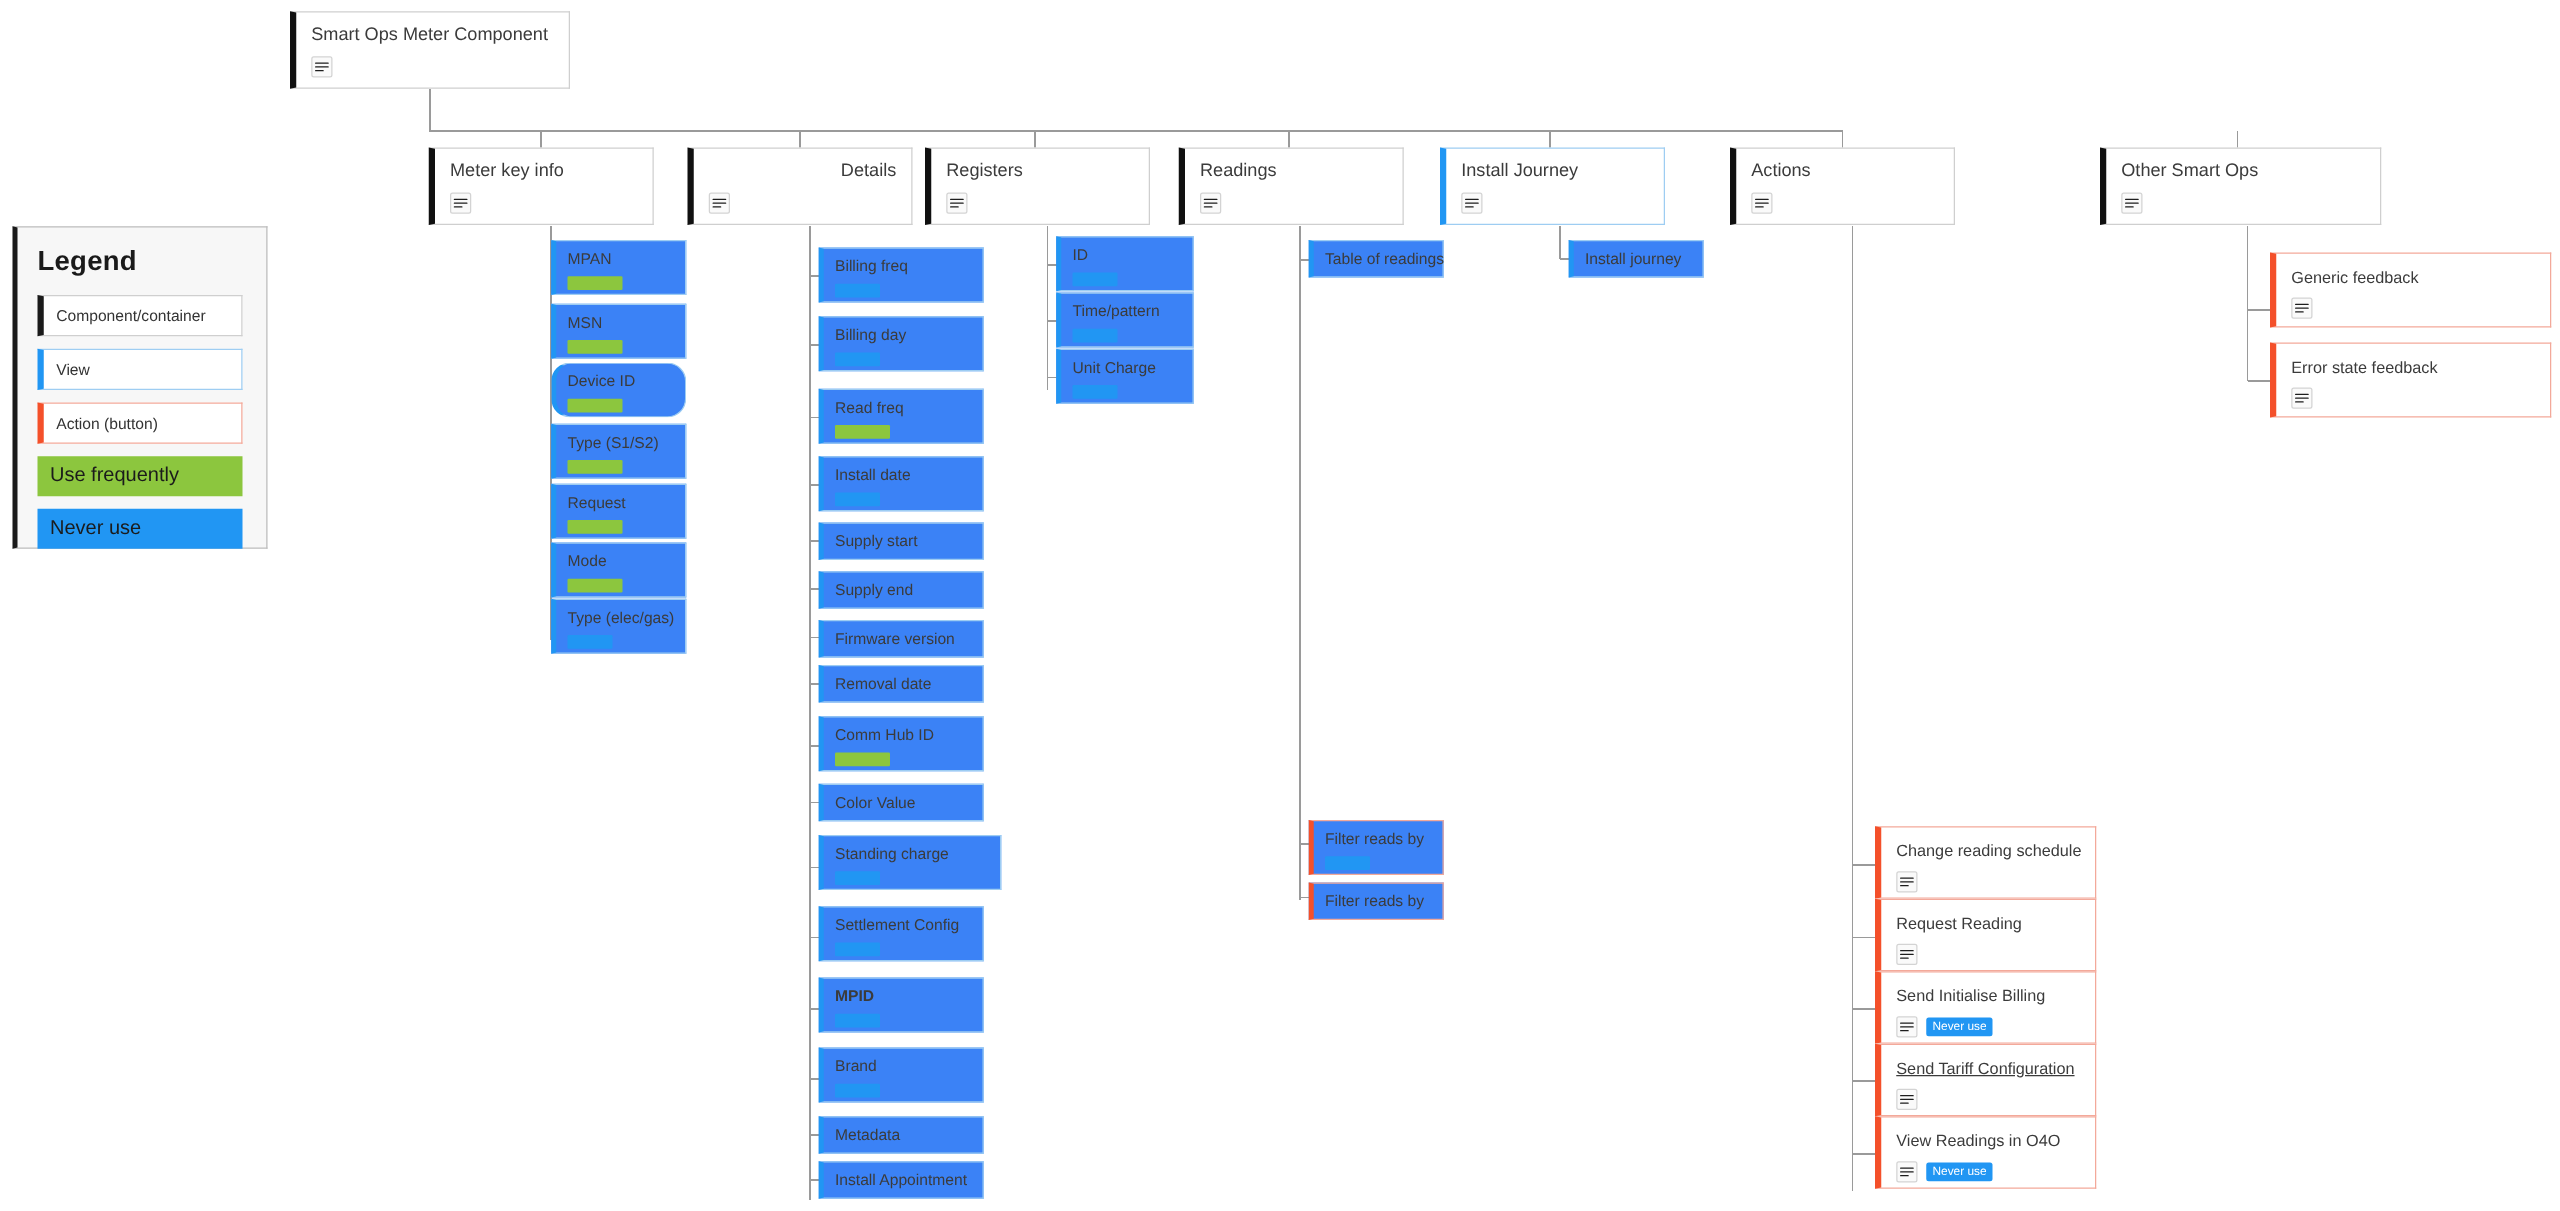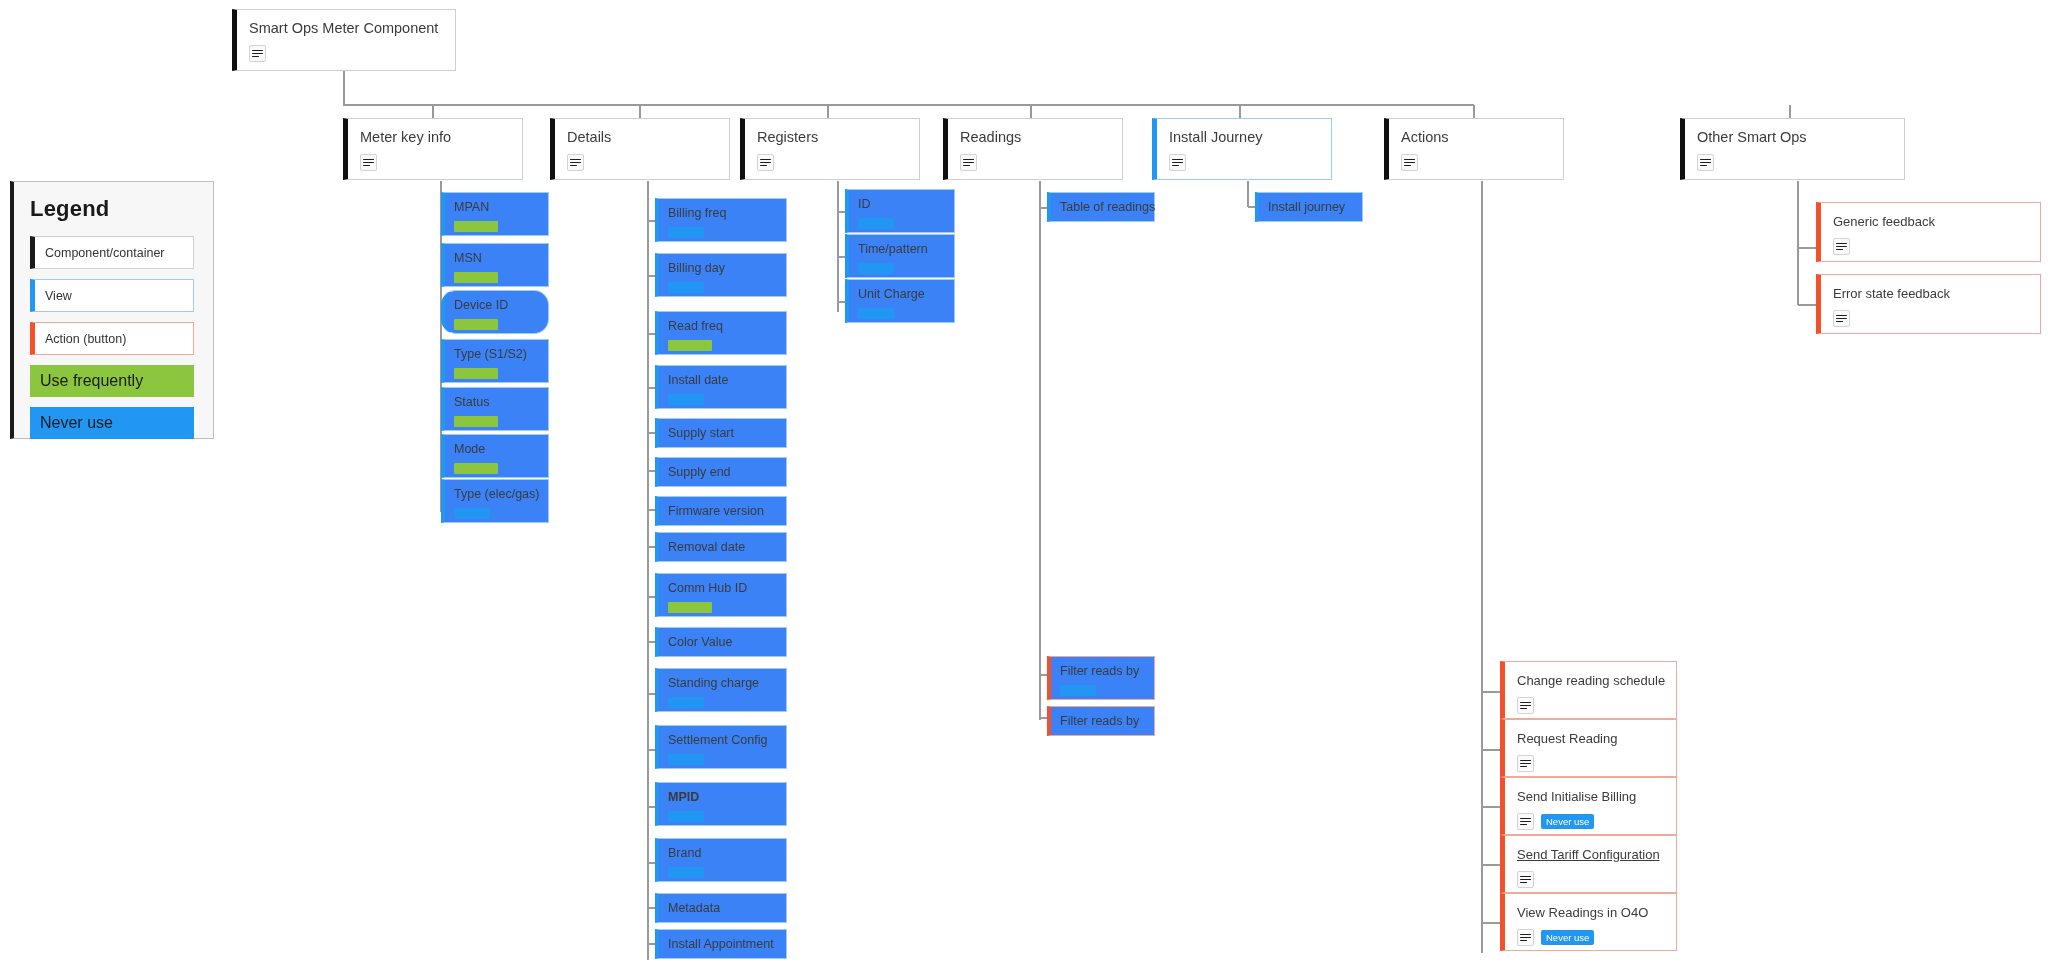--- a/index.html
+++ b/index.html
@@ -232,21 +232,21 @@
     <div class="title">Meter key info</div>
     <div class="row">
       <span class="doc-ico">
           <i></i>
           <i></i>
           <i></i>
         </span>
     </div>
   </div>
 
-  <div class="node n-component" style="left:550px;top:118px;width:180px;height:62px;">
+  <div class="node n-component" style="left:550px;top:118px;width:180px;height:62px;text-align:right;">
     <div class="title">Details</div>
     <div class="row">
       <span class="doc-ico">
           <i></i>
           <i></i>
           <i></i>
         </span>
     </div>
   </div>
 
@@ -323,21 +323,21 @@
         <span class="bar bar-green"></span>
       </div>
   </div>
   <div class="leaf" style="left:441px;top:339px;width:108px;height:44px;">
     <div class="lt">Type (S1/S2)</div>
     <div class="lbar">
         <span class="bar bar-green"></span>
       </div>
   </div>
   <div class="leaf" style="left:441px;top:387px;width:108px;height:44px;">
-    <div class="lt">Status</div>
+    <div class="lt">Request</div>
     <div class="lbar">
         <span class="bar bar-green"></span>
       </div>
   </div>
   <div class="leaf" style="left:441px;top:434px;width:108px;height:44px;">
     <div class="lt">Mode</div>
     <div class="lbar">
         <span class="bar bar-green"></span>
       </div>
   </div>
@@ -386,21 +386,21 @@
   </div>
   <div class="leaf" style="left:655px;top:573px;width:132px;height:44px;">
     <div class="lt">Comm Hub ID</div>
     <div class="lbar">
         <span class="bar bar-green"></span>
       </div>
   </div>
   <div class="leaf" style="left:655px;top:627px;width:132px;height:30px;">
     <div class="lt">Color Value</div>
   </div>
-  <div class="leaf" style="left:655px;top:668px;width:132px;height:44px;">
+  <div class="leaf" style="left:655px;top:668px;width:146px;height:44px;">
     <div class="lt">Standing charge</div>
     <div class="lbar">
         <span class="bar bar-blue"></span>
       </div>
   </div>
   <div class="leaf" style="left:655px;top:725px;width:132px;height:44px;">
     <div class="lt">Settlement Config</div>
     <div class="lbar">
         <span class="bar bar-blue"></span>
       </div>

